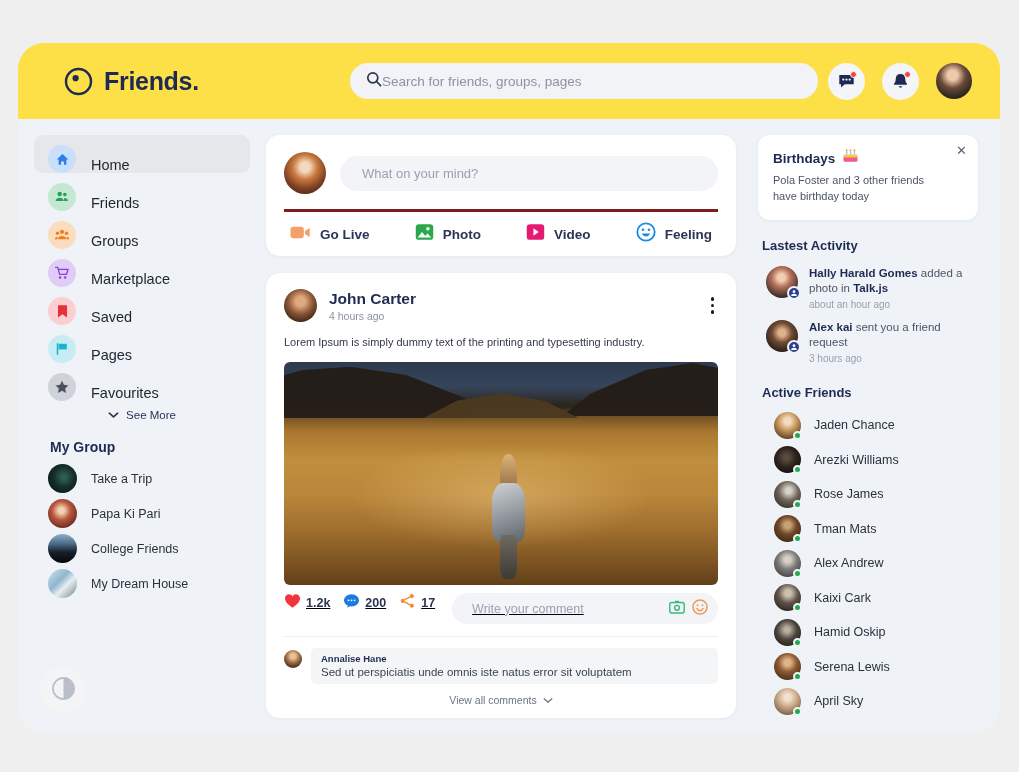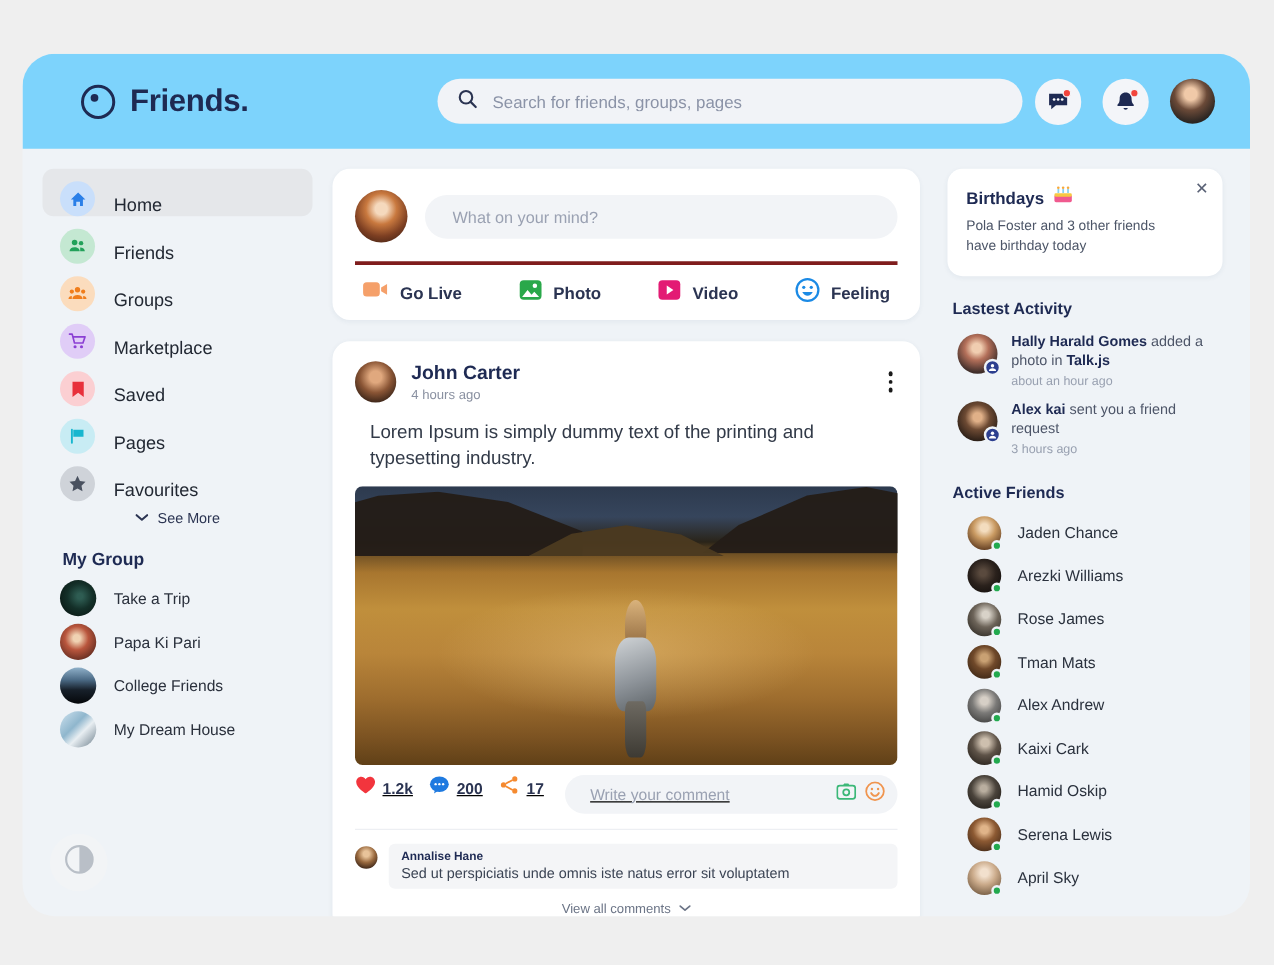--- a/index.html
+++ b/index.html
@@ -14,37 +14,37 @@
     left: 18px; top: 43px;
     width: 982px; height: 690px;
     background: #eff3f7;
     border-radius: 26px;
     overflow: hidden;
   }
 
   
   .topbar {
     height: 76px;
-    background: #7dd3fc;
+    background: #fde047;
     display: flex;
     align-items: center;
     padding: 0 28px 0 46px;
     position: relative;
   }
   .brand { display: flex; align-items: center; gap: 11px; width: 250px; }
   .logo-mark { width: 29px; height: 29px; flex: 0 0 29px; }
   .brand-name {
     font-size: 25px; font-weight: bold; color: #1e2a53; letter-spacing: -0.3px;
   }
   .search-wrap {
     width: 468px; height: 36px;
     background: #f1f3f7;
     border-radius: 18px;
     display: flex; align-items: center;
-    padding: 0 16px; gap: 12px;
+    padding: 0 16px; 
     margin-left: 36px;
   }
   .search-input {
     border: none; background: transparent; outline: none;
     font-family: inherit; font-size: 13.5px; color: #4a5568;
     width: 100%;
   }
   .search-input::placeholder { color: #8b93a7; }
   .top-actions {
     margin-left: auto; display: flex; align-items: center; gap: 17px;
@@ -120,21 +120,21 @@
   .act-label { font-size: 13.5px; font-weight: bold; color: #2b3452; }
 
   .post { padding: 16px 18px 12px 18px; }
   .post-head { display: flex; align-items: center; gap: 12px; }
   .av-post { width: 33px; height: 33px;
     background: radial-gradient(circle at 50% 38%, #e0a87e 18%, #8a5535 48%, #3a2418 80%, #1d120c 100%); }
   .post-name { font-size: 15.5px; font-weight: bold; color: #1e2a53; }
   .post-time { font-size: 10.5px; color: #8a91a1; margin-top: 2px; }
   .kebab { margin-left: auto; cursor: pointer; display: flex; flex-direction: column; gap: 3px; padding: 4px; }
   .kebab i { width: 3.5px; height: 3.5px; border-radius: 50%; background: #1a1a1a; display: block; }
-  .post-text { font-size: 15px; color: #323a48; margin: 13px 0 12px 12px; line-height: 1.4; }
+  .post-text { font-size: 11px; color: #323a48; margin: 13px 0 12px 0; line-height: 1.4; }
   .post-photo {
     height: 223px; border-radius: 6px; overflow: hidden; position: relative;
     background:
       radial-gradient(ellipse 50% 34% at 50% 60%, rgba(255,221,150,0.35), rgba(0,0,0,0) 70%),
       linear-gradient(180deg,
         #2d3a4e 0%, #36455c 11%,
         #2a2419 20%, #6d4f24 24%,
         #a8762f 31%, #c08f3c 44%,
         #b9853a 60%, #9e6d2e 76%,
         #7c5322 90%, #604017 100%);

